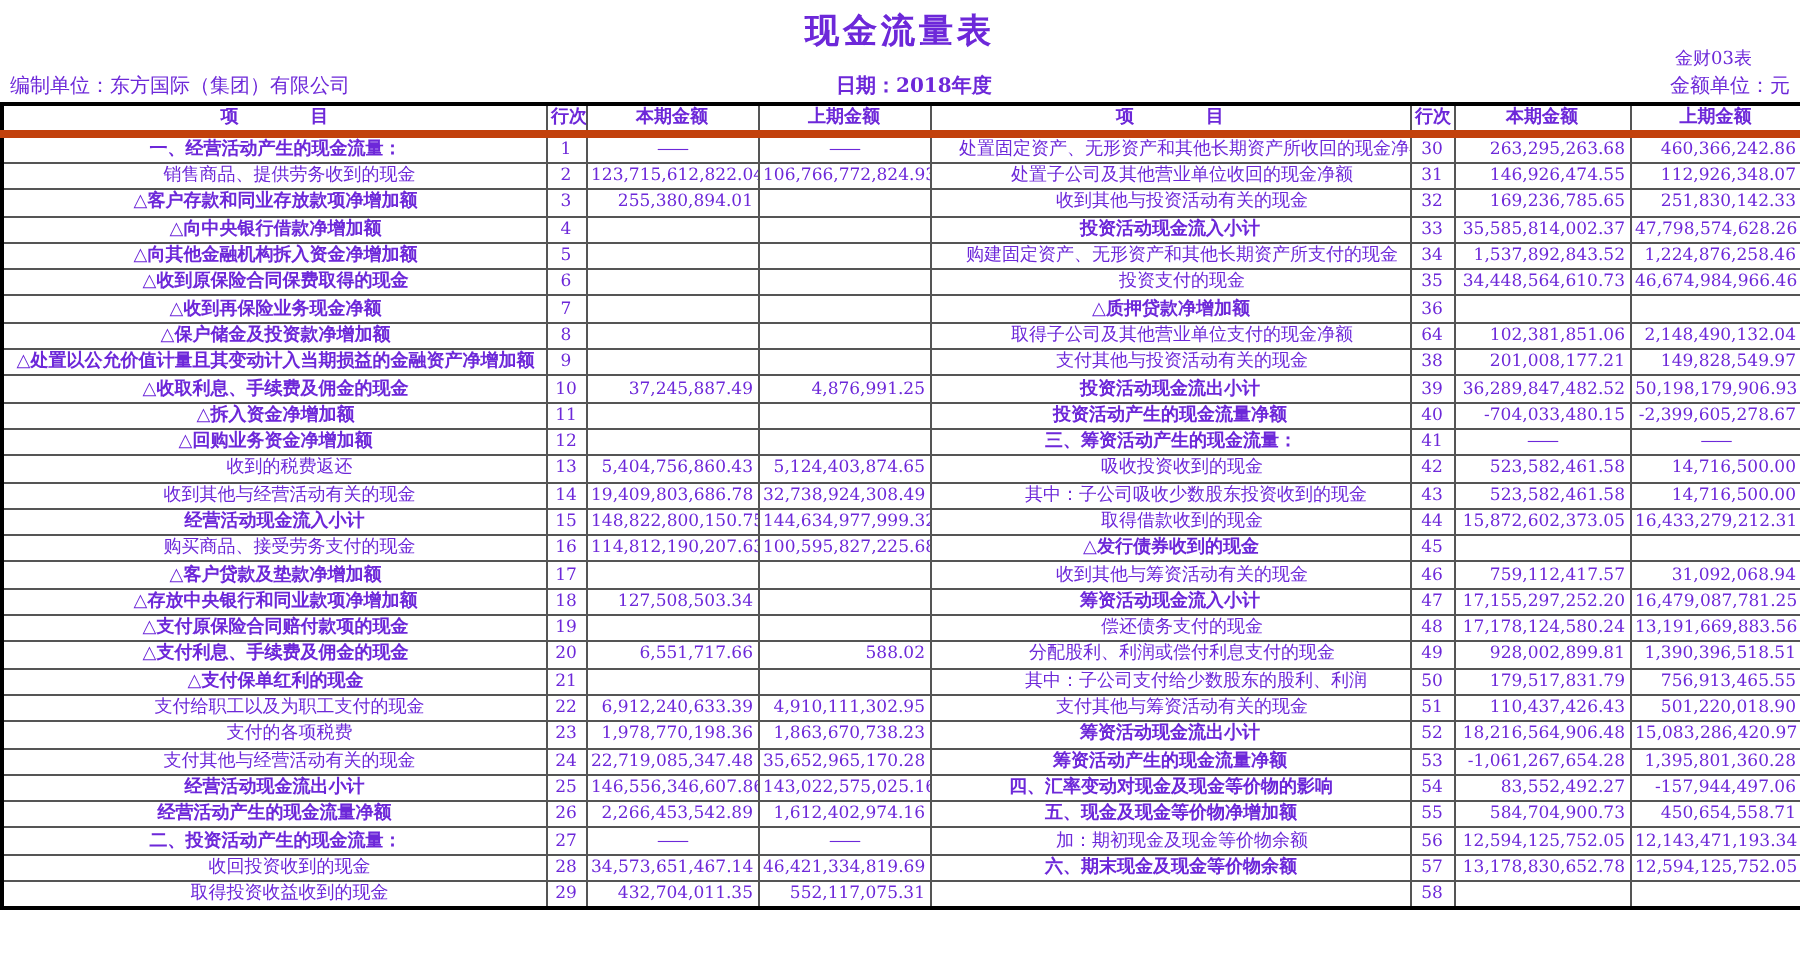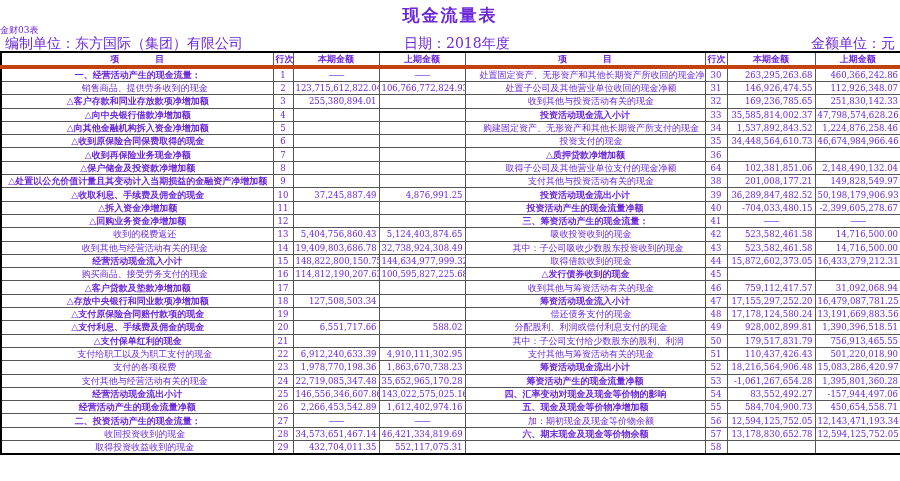--- a/index.html
+++ b/index.html
@@ -15,34 +15,34 @@
   }
   .title {
     text-align: center;
     font-size: 17px;
     font-weight: bold;
     letter-spacing: 2px;
     padding-top: 4px;
     height: 24px;
   }
   .form-code {
-    text-align: left;
+    text-align: right;
     font-size: 9px;
     padding-right: 24px;
     height: 12px;
     line-height: 12px;
   }
   .meta {
     position: relative;
     height: 15px;
-    font-size: 14px;
+    font-size: 10px;
     line-height: 15px;
   }
   .meta .prepared { position: absolute; left: 5px; top: 0; }
-  .meta .rdate    { position: absolute; left: 404px; top: 0; }
+  .meta .rdate    { position: absolute; left: 418px; top: 0; font-weight: bold; }
   .meta .unit     { position: absolute; right: 5px; top: 0; }
 
   table.cft {
     width: 900px;
     border-collapse: collapse;
     table-layout: fixed;
     font-size: 9px;
     border: 2px solid #000;
   }
   table.cft th, table.cft td {

